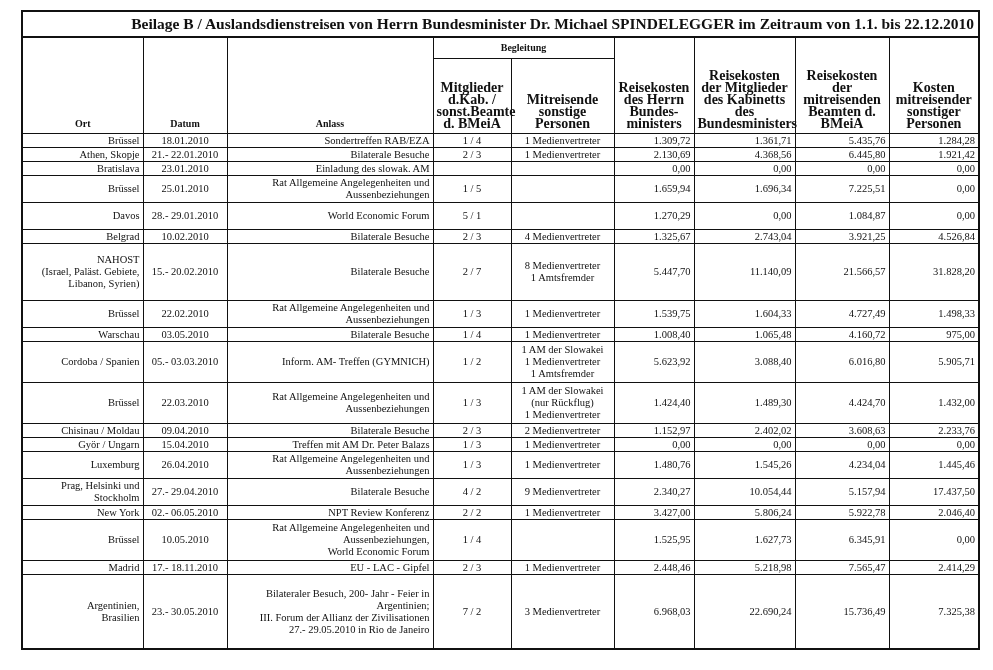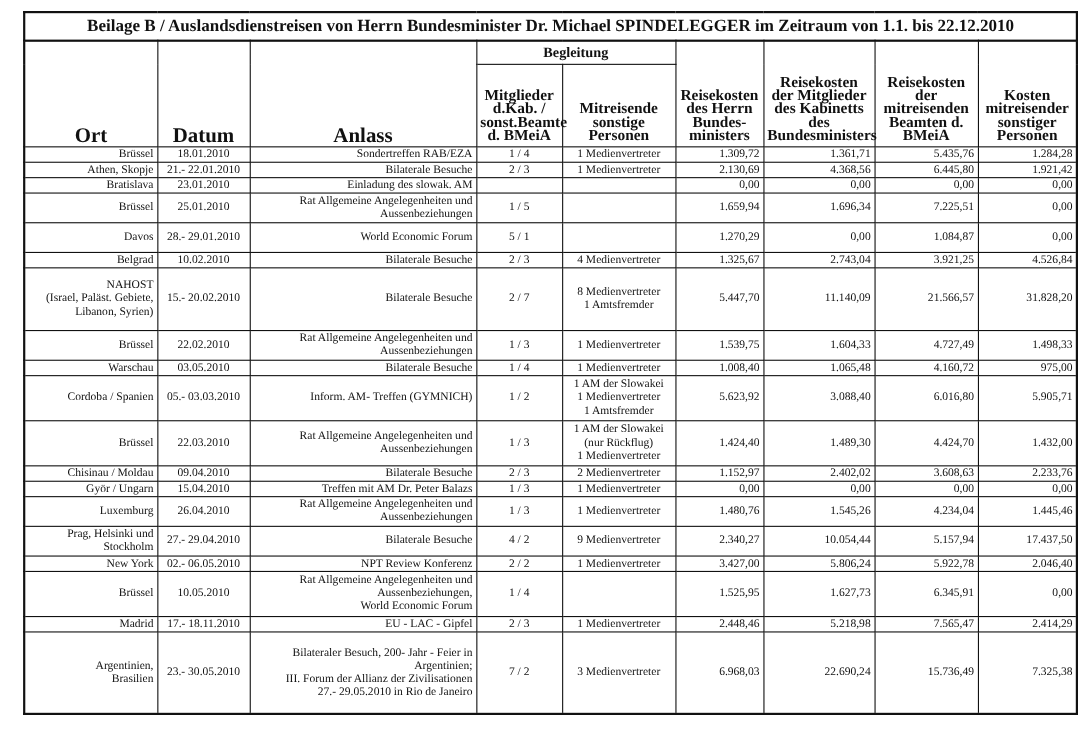--- a/index.html
+++ b/index.html
@@ -2,24 +2,24 @@
 <html><head>
 <meta charset="utf-8">
 <style>
   html, body { margin:0; padding:0; background:#fff; }
   body { width:993px; height:670px; position:relative; overflow:hidden;
          font-family:"Liberation Serif","DejaVu Serif",serif; color:#111; }
   #doc { position:absolute; left:21px; top:10px; width:957px; }
   table { border-collapse:collapse; width:957px; table-layout:fixed; }
   td, th { border:1px solid #111; padding:0 3px; font-size:10.5px; line-height:12px; vertical-align:middle; }
   th { font-weight:bold; }
-  .title-cell { font-size:15.5px; font-weight:bold; text-align:center; height:24px; padding:0 4px; border:2px solid #111; }
-  .hdr-big { font-size:19px; vertical-align:bottom; padding-bottom:3px; }
+  .title-cell { font-size:15.5px; font-weight:bold; text-align:right; height:24px; padding:0 4px; border:2px solid #111; }
+  .hdr-big { font-size:10px; vertical-align:bottom; padding-bottom:3px; }
   .hdr-small { font-size:14px; line-height:12px; vertical-align:bottom; padding-bottom:3px; }
-  .hdr-group { font-size:13px; height:20px;margin-top:16px; }
+  .hdr-group { font-size:10px; height:20px;margin-top:16px; }
   .c { text-align:center; }
   .r { text-align:right; }
   .l { text-align:right; }
   tbody td { font-size:10.5px; }
   .outer { border:2px solid #111; }
   tr.h1 td { height:13px; }
   tr.h2 td { height:26px; }
   tr.h3 td { height:40px; }
   tr.h4 td { height:56px; }
   tr.h5 td { height:73px; }

